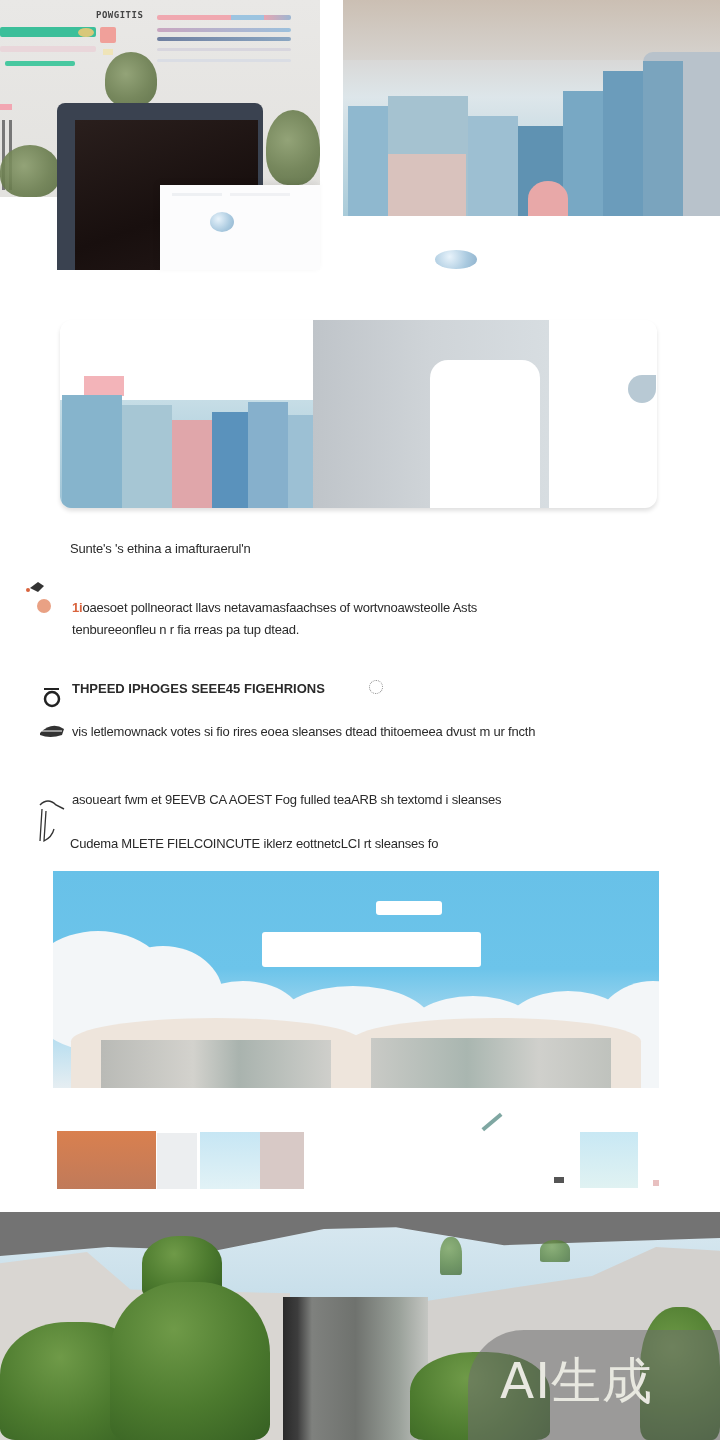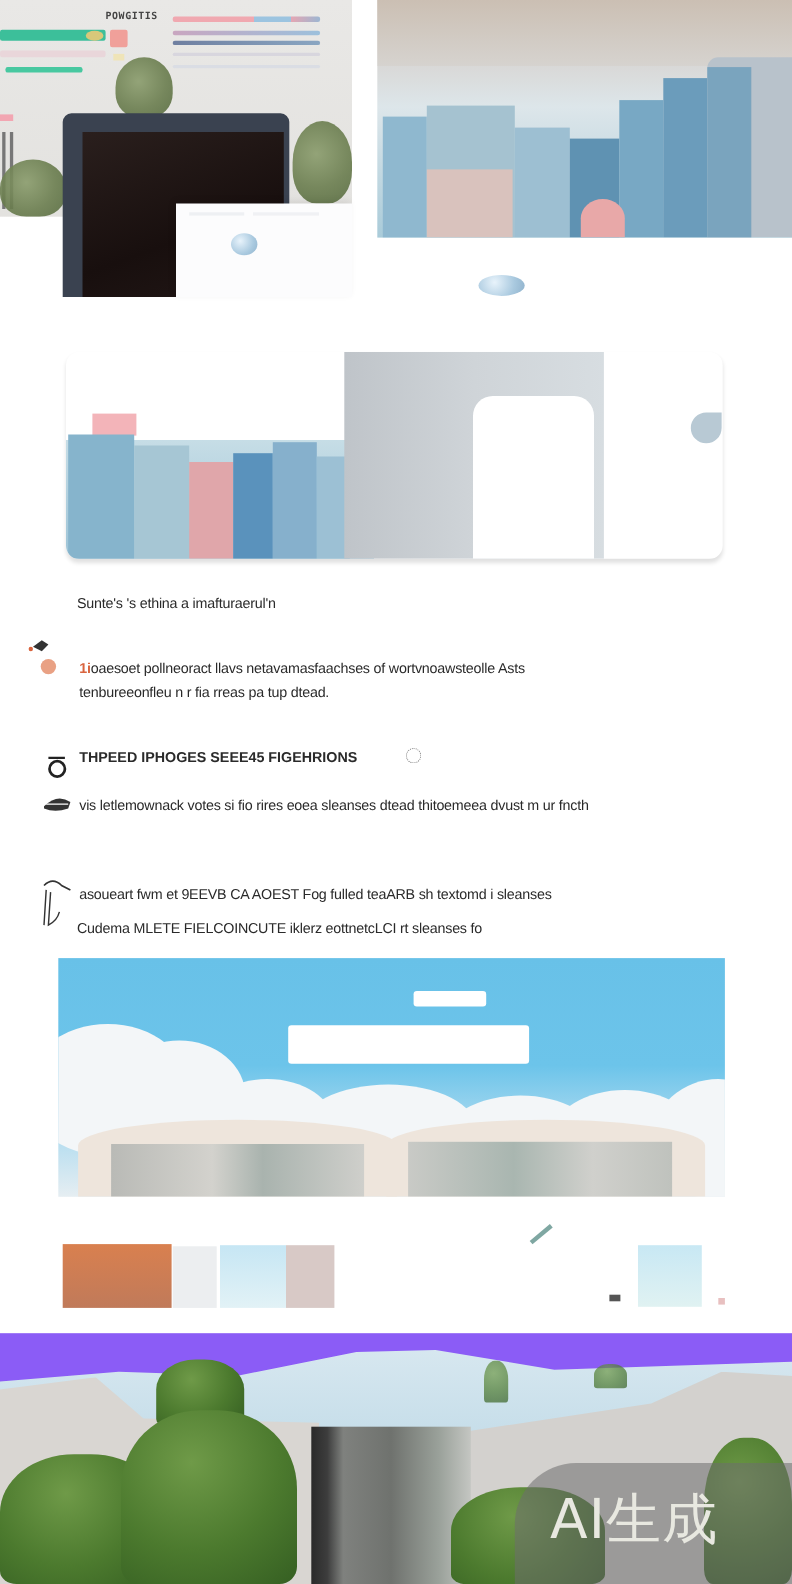--- a/index.html
+++ b/index.html
@@ -38,21 +38,21 @@
   
   .sky { left: 53px; top: 871px; width: 606px; height: 217px; background: linear-gradient(180deg,#68c1e8 0%,#6cc4ea 45%,#a9d9ef 70%,#e6eef2 100%); overflow: hidden; }
   .cloud { position: absolute; background: #f3f6f8; border-radius: 50%; }
   .sky-pill { position: absolute; background: #fff; border-radius: 3px; }
   .book-page { position: absolute; bottom: 0; height: 70px; background: #eee5dc; border-radius: 60% 60% 0 0 / 40% 40% 0 0; overflow: hidden; }
 
   
   .thumb { position: absolute; }
 
   
-  .land { left: 0; top: 1212px; width: 720px; height: 228px; overflow: hidden; background: #8b5cf6; }
+  .land { left: 0; top: 1212px; width: 720px; height: 228px; overflow: hidden; background: #737373; }
   .mountain { position: absolute; left: 0; top: 8px; width: 720px; height: 90px; background: linear-gradient(180deg,#d8e8f0 0%,#c5dde9 100%); clip-path: polygon(0 40%,15% 30%,30% 34%,45% 10%,55% 8%,70% 28%,85% 24%,100% 20%,100% 100%,0 100%); }
   .wall { position: absolute; background: #d9d6d2; }
   .bush { position: absolute; border-radius: 45% 45% 10% 10%; background: radial-gradient(circle at 40% 30%, #6f9a48 0%, #4c7a2e 55%, #355f22 100%); }
   .door { position: absolute; left: 283px; top: 85px; width: 145px; height: 143px; background: linear-gradient(90deg,#2a2a2a 0%,#3d3d3d 10%,#7f817e 20%,#6f726e 50%,#9aa19a 80%,#c4c6c2 100%); }
   .ai-badge { position: absolute; left: 468px; top: 118px; width: 252px; height: 110px; border-radius: 56px 0 0 0; background: rgba(110,110,110,.55); }
   .ai-text { position: absolute; left: 500px; top: 136px; font-size: 50px; color: #e8e8e0; font-family: "DejaVu Sans", sans-serif; letter-spacing: 1px; }
 </style>
 </head>
 <body>
 
@@ -146,21 +146,21 @@
     </svg>
 </div>
 <div class="abs txt" style="left:72px;top:724px;">vis letlemownack votes si fio rires eoea sleanses dtead thitoemeea dvust m ur fncth</div>
 
 <div class="abs ico" style="left:34px;top:797px;width:34px;height:50px;">
   <svg width="34" height="50" viewBox="0 0 34 50">
       <path d="M6 8 Q14 0 22 8 L30 12" fill="none" stroke="#333" stroke-width="1.5"></path>
       <path d="M8 12 L6 44 M12 14 L10 44 Q18 40 20 32" fill="none" stroke="#333" stroke-width="1.3"></path>
     </svg>
 </div>
-<div class="abs txt" style="left:72px;top:792px;margin-top:13px;">asoueart fwm et 9EEVB CA AOEST Fog fulled teaARB sh textomd i sleanses</div>
+<div class="abs txt" style="left:72px;top:792px;">asoueart fwm et 9EEVB CA AOEST Fog fulled teaARB sh textomd i sleanses</div>
 <div class="abs txt" style="left:70px;top:836px;">Cudema MLETE FIELCOINCUTE iklerz eottnetcLCI rt sleanses fo</div>
 
 <div class="abs sky">
   <div class="sky-pill" style="left:323px;top:30px;width:66px;height:14px;"></div>
   <div class="sky-pill" style="left:209px;top:61px;width:219px;height:35px;"></div>
   <div class="cloud" style="left:-30px;top:60px;width:150px;height:120px;"></div>
   <div class="cloud" style="left:50px;top:75px;width:120px;height:100px;"></div>
   <div class="cloud" style="left:130px;top:110px;width:120px;height:80px;"></div>
   <div class="cloud" style="left:220px;top:115px;width:160px;height:80px;"></div>
   <div class="cloud" style="left:350px;top:125px;width:140px;height:80px;"></div>

